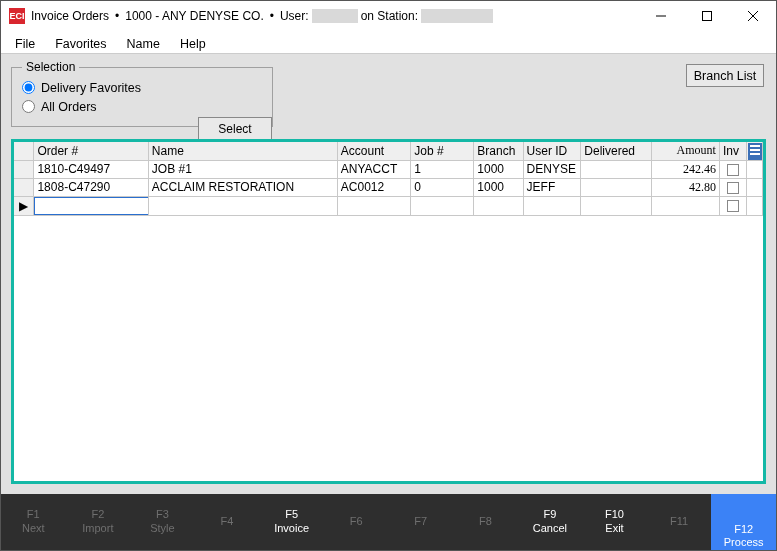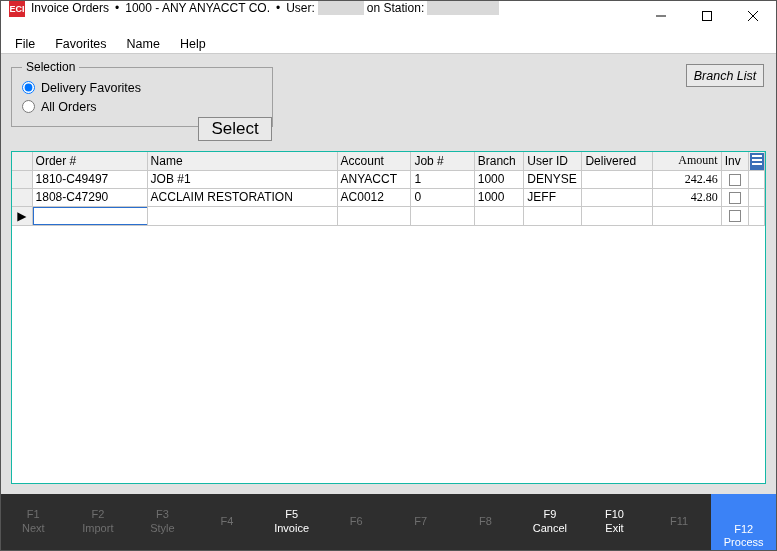--- a/index.html
+++ b/index.html
@@ -3,21 +3,21 @@
 <meta charset="utf-8">
 <style>
   * { box-sizing: border-box; font-family: "Segoe UI", Tahoma, sans-serif; }
   body { margin: 0; background: #888; }
   .window {
     width: 777px; height: 551px; background: #fff; position: relative;
     border: 1px solid #555; display: flex; flex-direction: column;
     box-shadow: 0 4px 20px rgba(0,0,0,0.3);
   }
   .titlebar {
-    height: 30px; background: #fff; display: flex; 
+    height: 30px; background: #fff; display: flex; align-items: center;
     font-size: 12px; color: #000;
   }
   .titlebar .app-icon {
     width: 16px; height: 16px; background: #d9262e; color: #fff;
     font-size: 9px; font-weight: bold; display: flex; align-items: center;
     justify-content: center; margin: 0 6px 0 8px;
   }
   .titlebar .title-text { flex: 0 0 auto; }
   .titlebar .title-sep { margin: 0 6px; }
   .titlebar .mask {
@@ -42,30 +42,30 @@
   .top-area { position: relative; padding: 6px 10px 8px 10px; }
   fieldset.selection {
     border: 1px solid #a0a0a0; width: 262px; font-size: 12px; padding: 4px 14px 10px 10px;
     margin: 0;
   }
   fieldset.selection legend { font-size: 12px; padding: 0 4px; }
   .radio-row { display: flex; align-items: center; height: 19px; font-size: 12.5px; }
   .radio-row input { margin: 0 6px 0 0; }
   .select-btn {
     position: absolute; left: 197px; top: 63px; width: 74px; height: 24px;
-    font-size: 17px; background: #e9e9e9; border: 1px solid #888;
+    font-size: 12px; background: #e9e9e9; border: 1px solid #888;
   }
   .branch-btn {
     position: absolute; right: 12px; top: 10px; width: 78px; height: 23px;
-    font-size: 12.5px; background: #e9e9e9; border: 1px solid #888; font-style: italic;
+    font-size: 12.5px; background: #e9e9e9; border: 1px solid #888;
   }
 
   .grid-wrap {
-    margin: 16px 10px 10px 10px; flex: 1 1 auto; background: #fff;
-    border: 1px solid #14b8a6; position: relative; overflow: hidden;
+    margin: 4px 10px 10px 10px; flex: 1 1 auto; background: #fff;
+    border: 3px solid #14b8a6; position: relative; overflow: hidden;
   }
   table.grid {
     border-collapse: collapse; font-size: 12px; width: 100%;
     table-layout: fixed;
   }
   table.grid th, table.grid td {
     border-right: 1px solid #c8c8c8; border-bottom: 1px solid #c8c8c8;
     height: 18px; padding: 0 3px; text-align: left; overflow: hidden;
     white-space: nowrap;
   }
@@ -117,21 +117,21 @@
 </style>
 </head>
 <body>
 
 <div class="window">
 
   <div class="titlebar">
     <div class="app-icon">ECI</div>
     <span class="title-text">Invoice Orders</span>
     <span class="title-sep">•</span>
-    <span class="title-text">1000 - ANY ANYACCT CO.</span>
+    <span class="title-text">1000 - ANY DENYSE CO.</span>
     <span class="title-sep">•</span>
     <span class="title-text">User:</span>
     <span class="mask" style="width:46px; margin:0 3px;"></span>
     <span class="title-text">on Station:</span>
     <span class="mask" style="width:72px; margin-left:3px;"></span>
     <div class="win-controls">
       <div class="win-btn">
         <svg width="10" height="10">
             <line x1="0" y1="5" x2="10" y2="5" stroke="#000" stroke-width="1"></line>
           </svg>

